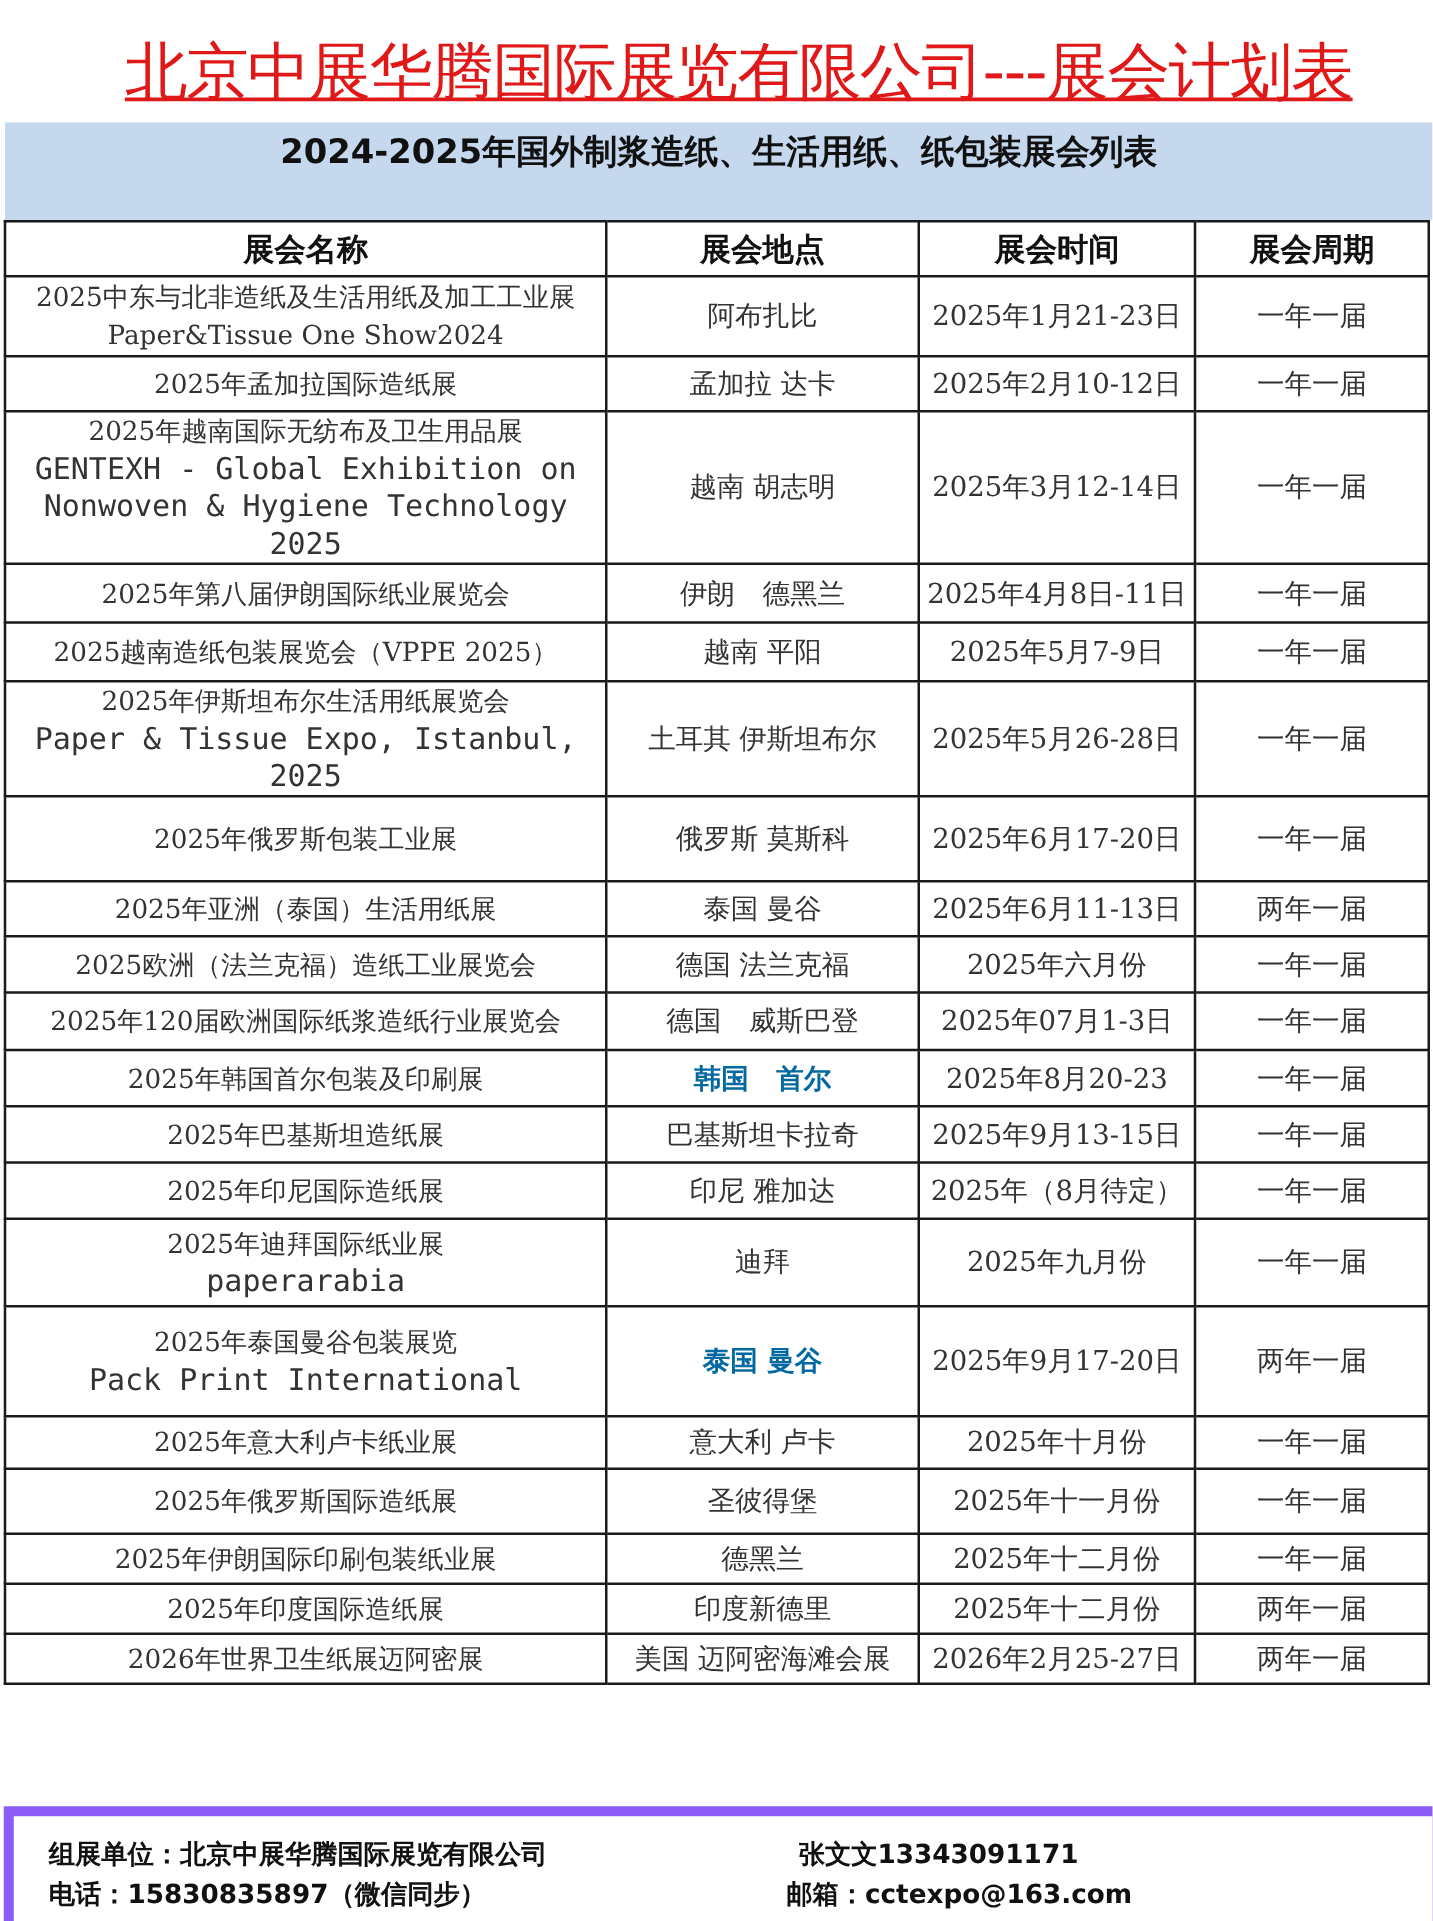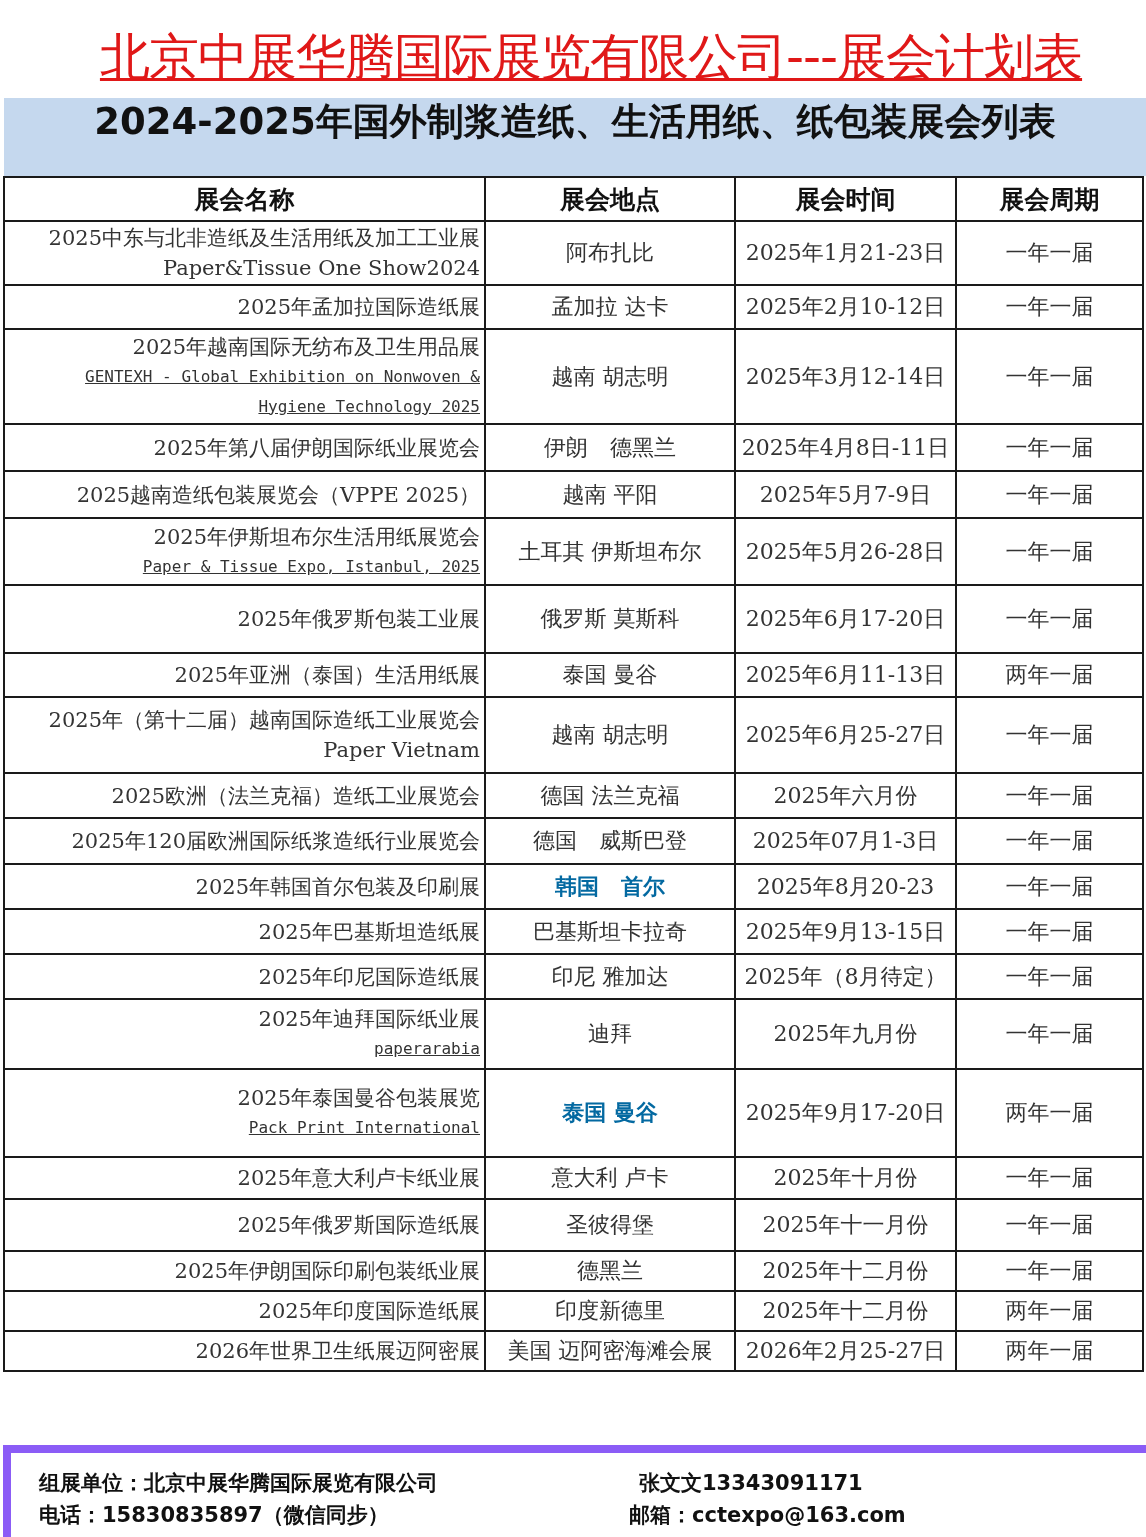--- a/index.html
+++ b/index.html
@@ -6,30 +6,30 @@
     body { width: 1146px; height: 1537px; position: relative; overflow: hidden;
            font-family: "DejaVu Serif", "Liberation Serif", serif; color: #222; }
     .title { position: absolute; left: 0; top: 22px; width: 1146px; height: 70px;
              text-align: center; font-family: "DejaVu Sans", "Liberation Sans", sans-serif;
              font-size: 50px; line-height: 70px; color: #e01818; text-decoration: underline;
              text-decoration-thickness: 3px; text-underline-offset: 4px; letter-spacing: -1px;
              white-space: nowrap; margin-left: 18px; }
     .banner { position: absolute; left: 4px; top: 98px; width: 1142px; height: 78px;
               background: #c5d8ee; }
     .banner .sub { position: absolute; left: 0; top: 4px; width: 100%; text-align: center;
-                   font-family: "DejaVu Sans", "Liberation Sans", sans-serif; font-size: 37px;
+                   font-family: "DejaVu Sans", "Liberation Sans", sans-serif; font-size: 27px;
                    line-height: 40px; color: #111; font-weight: bold; }
     table.grid { position: absolute; left: 3px; top: 176px; width: 1139px;
                  border-collapse: collapse; table-layout: fixed; }
     table.grid td, table.grid th { border: 2px solid #1a1a1a; padding: 0 4px; vertical-align: middle;
                  overflow: hidden; }
     table.grid th { height: 42px; font-family: "DejaVu Sans", "Liberation Sans", sans-serif;
                     font-size: 25px; font-weight: bold; text-align: center; color: #111; }
-    td.name { font-size: 21px; line-height: 30px; text-align: right; padding-left: 4px; color: #333; border-radius: 15px; }
-    td.name .en { font-family: "DejaVu Sans Mono", "Liberation Mono", monospace; font-size: 16px; text-decoration: underline; }
+    td.name { font-size: 21px; line-height: 30px; text-align: center; padding-left: 4px; color: #333; border-radius: 15px; }
+    td.name .en { font-family: "DejaVu Sans Mono", "Liberation Mono", monospace; font-size: 24px; }
     td.center { text-align: center; font-size: 22px; color: #333; white-space: nowrap; }
     td.bold { font-weight: bold; font-family: "DejaVu Sans", "Liberation Sans", sans-serif; color: #0369a1; }
     .footer { position: absolute; left: 3px; top: 1445px; width: 1135px; height: 86px;
               border: 8px solid #8b5cf6; background: #fff; }
     .footer .f { position: absolute; font-family: "DejaVu Sans", "Liberation Sans", sans-serif;
                  font-size: 21px; font-weight: bold; color: #111; white-space: nowrap; }
   </style>
 </head>
 <body>
 
@@ -102,26 +102,20 @@
       <td class="center">俄罗斯 莫斯科</td>
       <td class="center">2025年6月17-20日</td>
       <td class="center">一年一届</td>
     </tr>
     <tr style="height:44px">
       <td class="name">2025年亚洲（泰国）生活用纸展</td>
       <td class="center">泰国 曼谷</td>
       <td class="center">2025年6月11-13日</td>
       <td class="center">两年一届</td>
     </tr>
-    <tr style="height:76px">
-      <td class="name">2025年（第十二届）越南国际造纸工业展览会Paper Vietnam</td>
-      <td class="center">越南 胡志明</td>
-      <td class="center">2025年6月25-27日</td>
-      <td class="center">一年一届</td>
-    </tr>
     <tr style="height:45px">
       <td class="name">2025欧洲（法兰克福）造纸工业展览会</td>
       <td class="center">德国 法兰克福</td>
       <td class="center">2025年六月份</td>
       <td class="center">一年一届</td>
     </tr>
     <tr style="height:46px">
       <td class="name">2025年120届欧洲国际纸浆造纸行业展览会</td>
       <td class="center">德国　威斯巴登</td>
       <td class="center">2025年07月1-3日</td>

